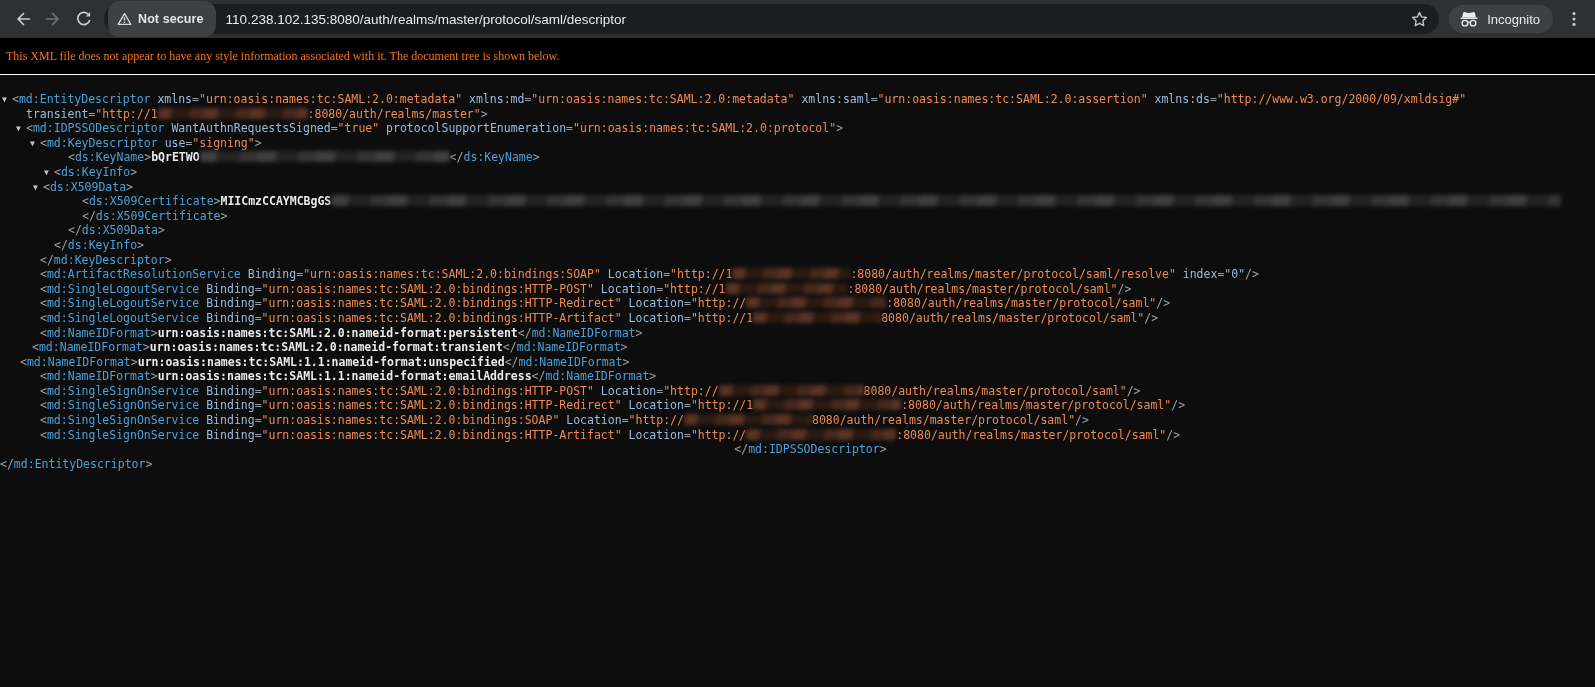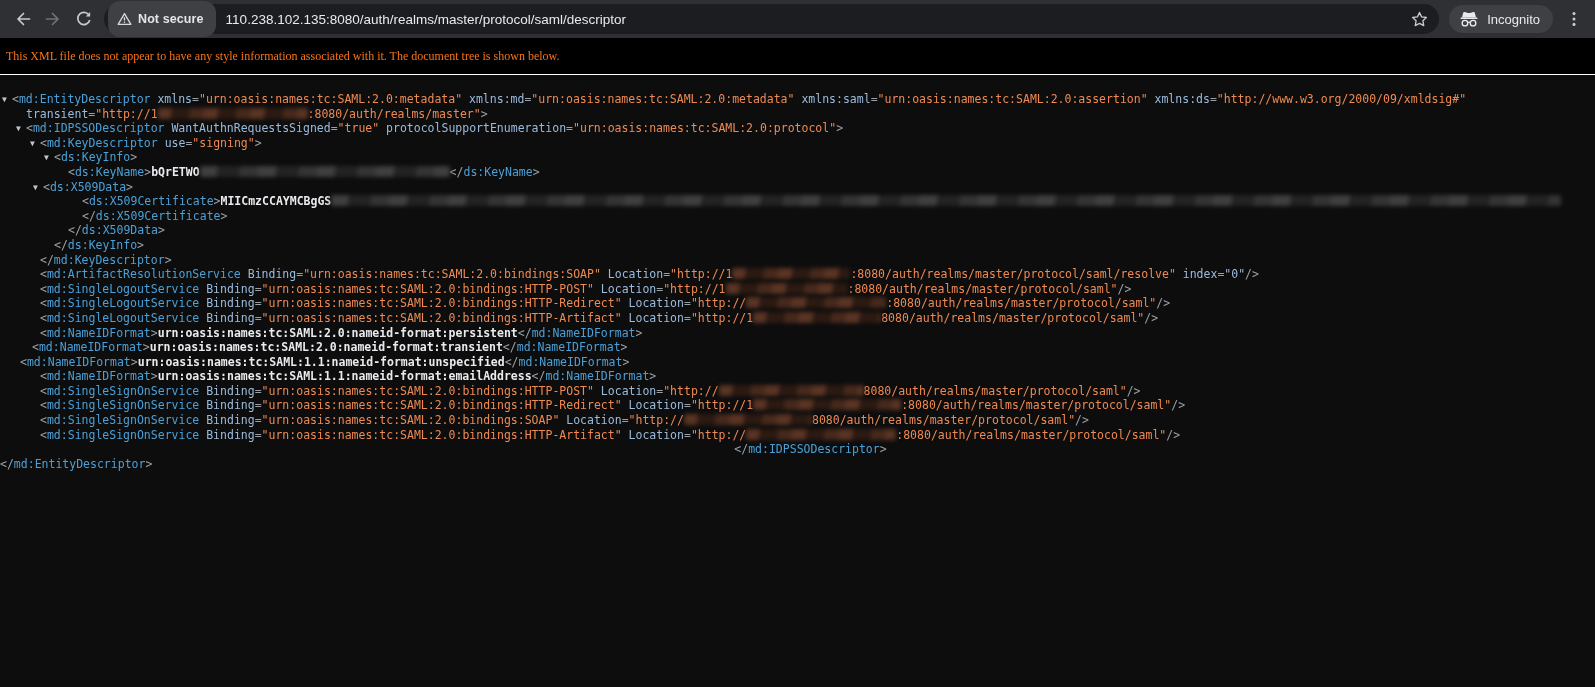--- a/index.html
+++ b/index.html
@@ -97,22 +97,22 @@
 
 <div class="banner">
   <div class="banner-text">This XML file does not appear to have any style information associated with it. The document tree is shown below.</div>
 </div>
 
 <div class="tree">
     <div class="xline" style="padding-left: 2px;"><span class="arrow">▼</span><span class="tk-p">&lt;</span><span class="tk-t">md:EntityDescriptor</span><span class="tk-a"> xmlns</span><span class="tk-p">=</span><span class="tk-v">"urn:oasis:names:tc:SAML:2.0:metadata"</span><span class="tk-a"> xmlns:md</span><span class="tk-p">=</span><span class="tk-v">"urn:oasis:names:tc:SAML:2.0:metadata"</span><span class="tk-a"> xmlns:saml</span><span class="tk-p">=</span><span class="tk-v">"urn:oasis:names:tc:SAML:2.0:assertion"</span><span class="tk-a"> xmlns:ds</span><span class="tk-p">=</span><span class="tk-v">"http://www.w3.org/2000/09/xmldsig#"</span></div>
     <div class="xline" style="padding-left: 26px;"><span class="tk-a">transient</span><span class="tk-p">=</span><span class="tk-v">"http://1</span><span class="redact ro" style="width: 150px;"></span><span class="tk-v">:8080/auth/realms/master"</span><span class="tk-p">&gt;</span></div>
     <div class="xline" style="padding-left: 16px;"><span class="arrow">▼</span><span class="tk-p">&lt;</span><span class="tk-t">md:IDPSSODescriptor</span><span class="tk-a"> WantAuthnRequestsSigned</span><span class="tk-p">=</span><span class="tk-v">"true"</span><span class="tk-a"> protocolSupportEnumeration</span><span class="tk-p">=</span><span class="tk-v">"urn:oasis:names:tc:SAML:2.0:protocol"</span><span class="tk-p">&gt;</span></div>
     <div class="xline" style="padding-left: 30px;"><span class="arrow">▼</span><span class="tk-p">&lt;</span><span class="tk-t">md:KeyDescriptor</span><span class="tk-a"> use</span><span class="tk-p">=</span><span class="tk-v">"signing"</span><span class="tk-p">&gt;</span></div>
+    <div class="xline" style="padding-left: 68px;"><span class="tk-p">&lt;</span><span class="tk-t">ds:KeyName</span><span class="tk-p">&gt;</span><span class="tk-x">bQrETWO</span><span class="redact rg" style="width: 250px;"></span><span class="tk-p">&lt;/</span><span class="tk-t">ds:KeyName</span><span class="tk-p">&gt;</span></div>
     <div class="xline" style="padding-left: 44px;"><span class="arrow">▼</span><span class="tk-p">&lt;</span><span class="tk-t">ds:KeyInfo</span><span class="tk-p">&gt;</span></div>
-    <div class="xline" style="padding-left: 68px;"><span class="tk-p">&lt;</span><span class="tk-t">ds:KeyName</span><span class="tk-p">&gt;</span><span class="tk-x">bQrETWO</span><span class="redact rg" style="width: 250px;"></span><span class="tk-p">&lt;/</span><span class="tk-t">ds:KeyName</span><span class="tk-p">&gt;</span></div>
     <div class="xline" style="padding-left: 33px;"><span class="arrow">▼</span><span class="tk-p">&lt;</span><span class="tk-t">ds:X509Data</span><span class="tk-p">&gt;</span></div>
     <div class="xline" style="padding-left: 82px;"><span class="tk-p">&lt;</span><span class="tk-t">ds:X509Certificate</span><span class="tk-p">&gt;</span><span class="tk-x">MIICmzCCAYMCBgGS</span><span class="redact rg" style="width: 1230px;"></span></div>
     <div class="xline" style="padding-left: 82px;"><span class="tk-p">&lt;/</span><span class="tk-t">ds:X509Certificate</span><span class="tk-p">&gt;</span></div>
     <div class="xline" style="padding-left: 68px;"><span class="tk-p">&lt;/</span><span class="tk-t">ds:X509Data</span><span class="tk-p">&gt;</span></div>
     <div class="xline" style="padding-left: 54px;"><span class="tk-p">&lt;/</span><span class="tk-t">ds:KeyInfo</span><span class="tk-p">&gt;</span></div>
     <div class="xline" style="padding-left: 40px;"><span class="tk-p">&lt;/</span><span class="tk-t">md:KeyDescriptor</span><span class="tk-p">&gt;</span></div>
     <div class="xline" style="padding-left: 40px;"><span class="tk-p">&lt;</span><span class="tk-t">md:ArtifactResolutionService</span><span class="tk-a"> Binding</span><span class="tk-p">=</span><span class="tk-v">"urn:oasis:names:tc:SAML:2.0:bindings:SOAP"</span><span class="tk-a"> Location</span><span class="tk-p">=</span><span class="tk-v">"http://1</span><span class="redact ro" style="width: 118px;"></span><span class="tk-v">:8080/auth/realms/master/protocol/saml/resolve"</span><span class="tk-a"> index</span><span class="tk-p">=</span><span class="tk-b">"0"</span><span class="tk-p">/&gt;</span></div>
     <div class="xline" style="padding-left: 40px;"><span class="tk-p">&lt;</span><span class="tk-t">md:SingleLogoutService</span><span class="tk-a"> Binding</span><span class="tk-p">=</span><span class="tk-v">"urn:oasis:names:tc:SAML:2.0:bindings:HTTP-POST"</span><span class="tk-a"> Location</span><span class="tk-p">=</span><span class="tk-v">"http://1</span><span class="redact ro" style="width: 122px;"></span><span class="tk-v">:8080/auth/realms/master/protocol/saml"</span><span class="tk-p">/&gt;</span></div>
     <div class="xline" style="padding-left: 40px;"><span class="tk-p">&lt;</span><span class="tk-t">md:SingleLogoutService</span><span class="tk-a"> Binding</span><span class="tk-p">=</span><span class="tk-v">"urn:oasis:names:tc:SAML:2.0:bindings:HTTP-Redirect"</span><span class="tk-a"> Location</span><span class="tk-p">=</span><span class="tk-v">"http://</span><span class="redact ro" style="width: 140px;"></span><span class="tk-v">:8080/auth/realms/master/protocol/saml"</span><span class="tk-p">/&gt;</span></div>
     <div class="xline" style="padding-left: 40px;"><span class="tk-p">&lt;</span><span class="tk-t">md:SingleLogoutService</span><span class="tk-a"> Binding</span><span class="tk-p">=</span><span class="tk-v">"urn:oasis:names:tc:SAML:2.0:bindings:HTTP-Artifact"</span><span class="tk-a"> Location</span><span class="tk-p">=</span><span class="tk-v">"http://1</span><span class="redact ro" style="width: 128px;"></span><span class="tk-v">8080/auth/realms/master/protocol/saml"</span><span class="tk-p">/&gt;</span></div>

